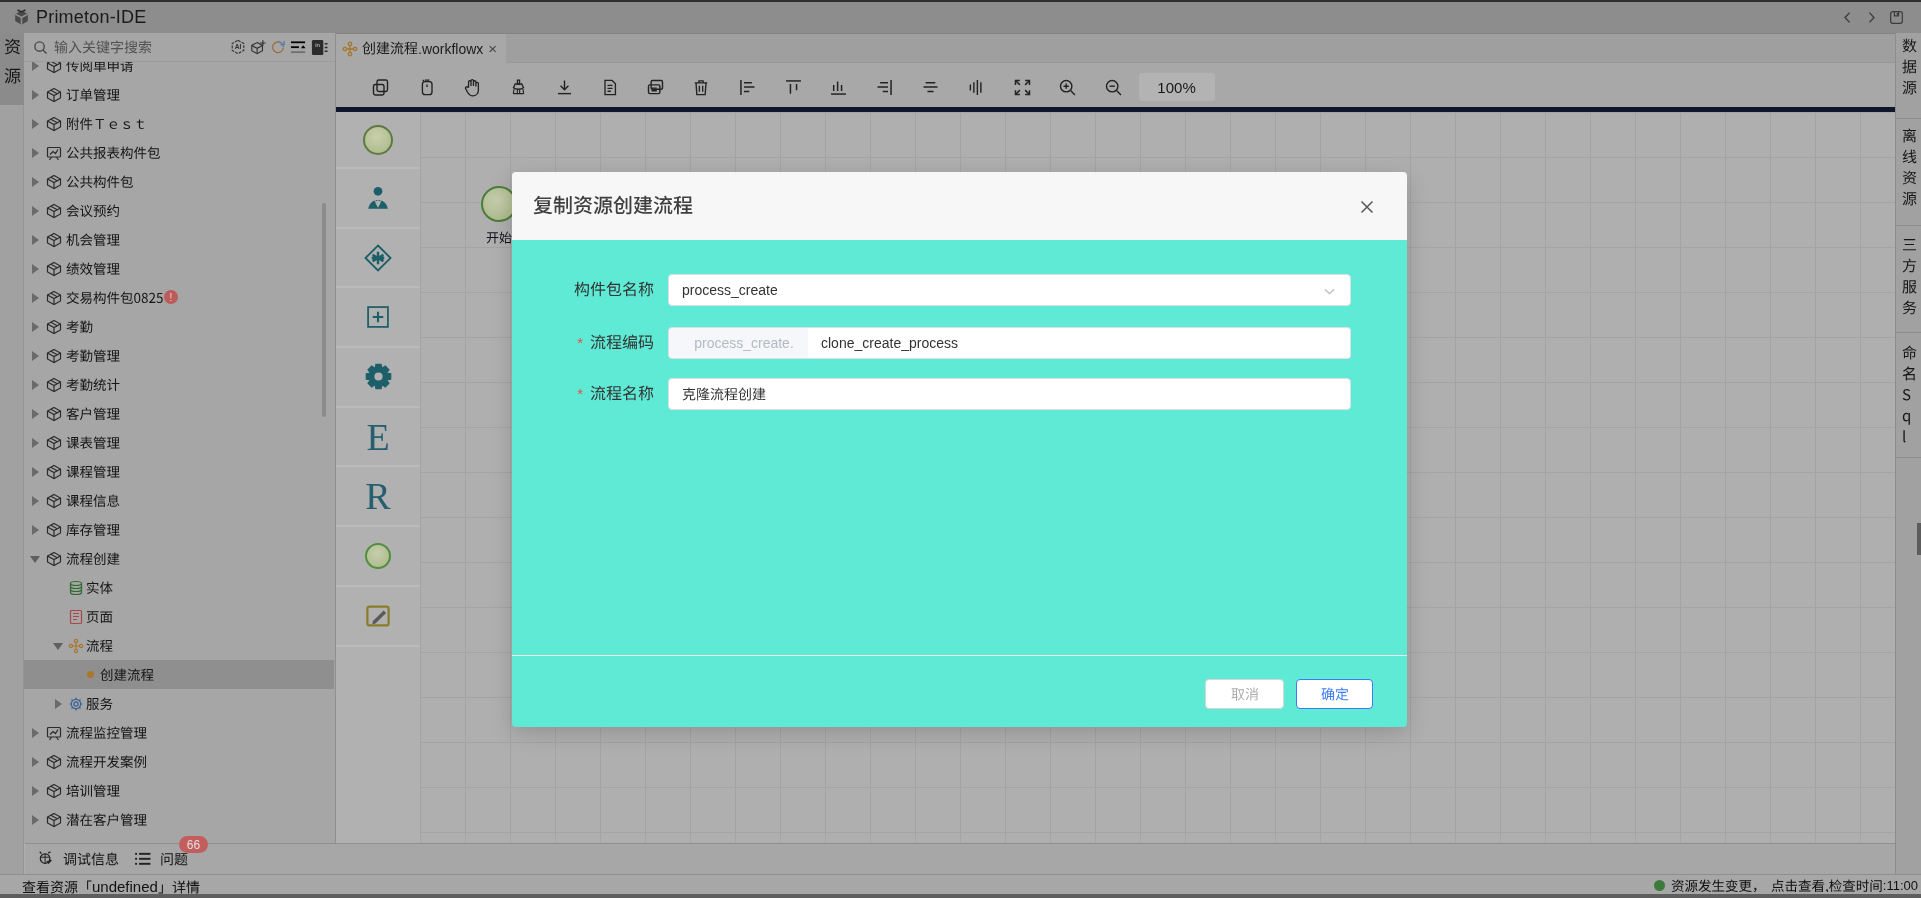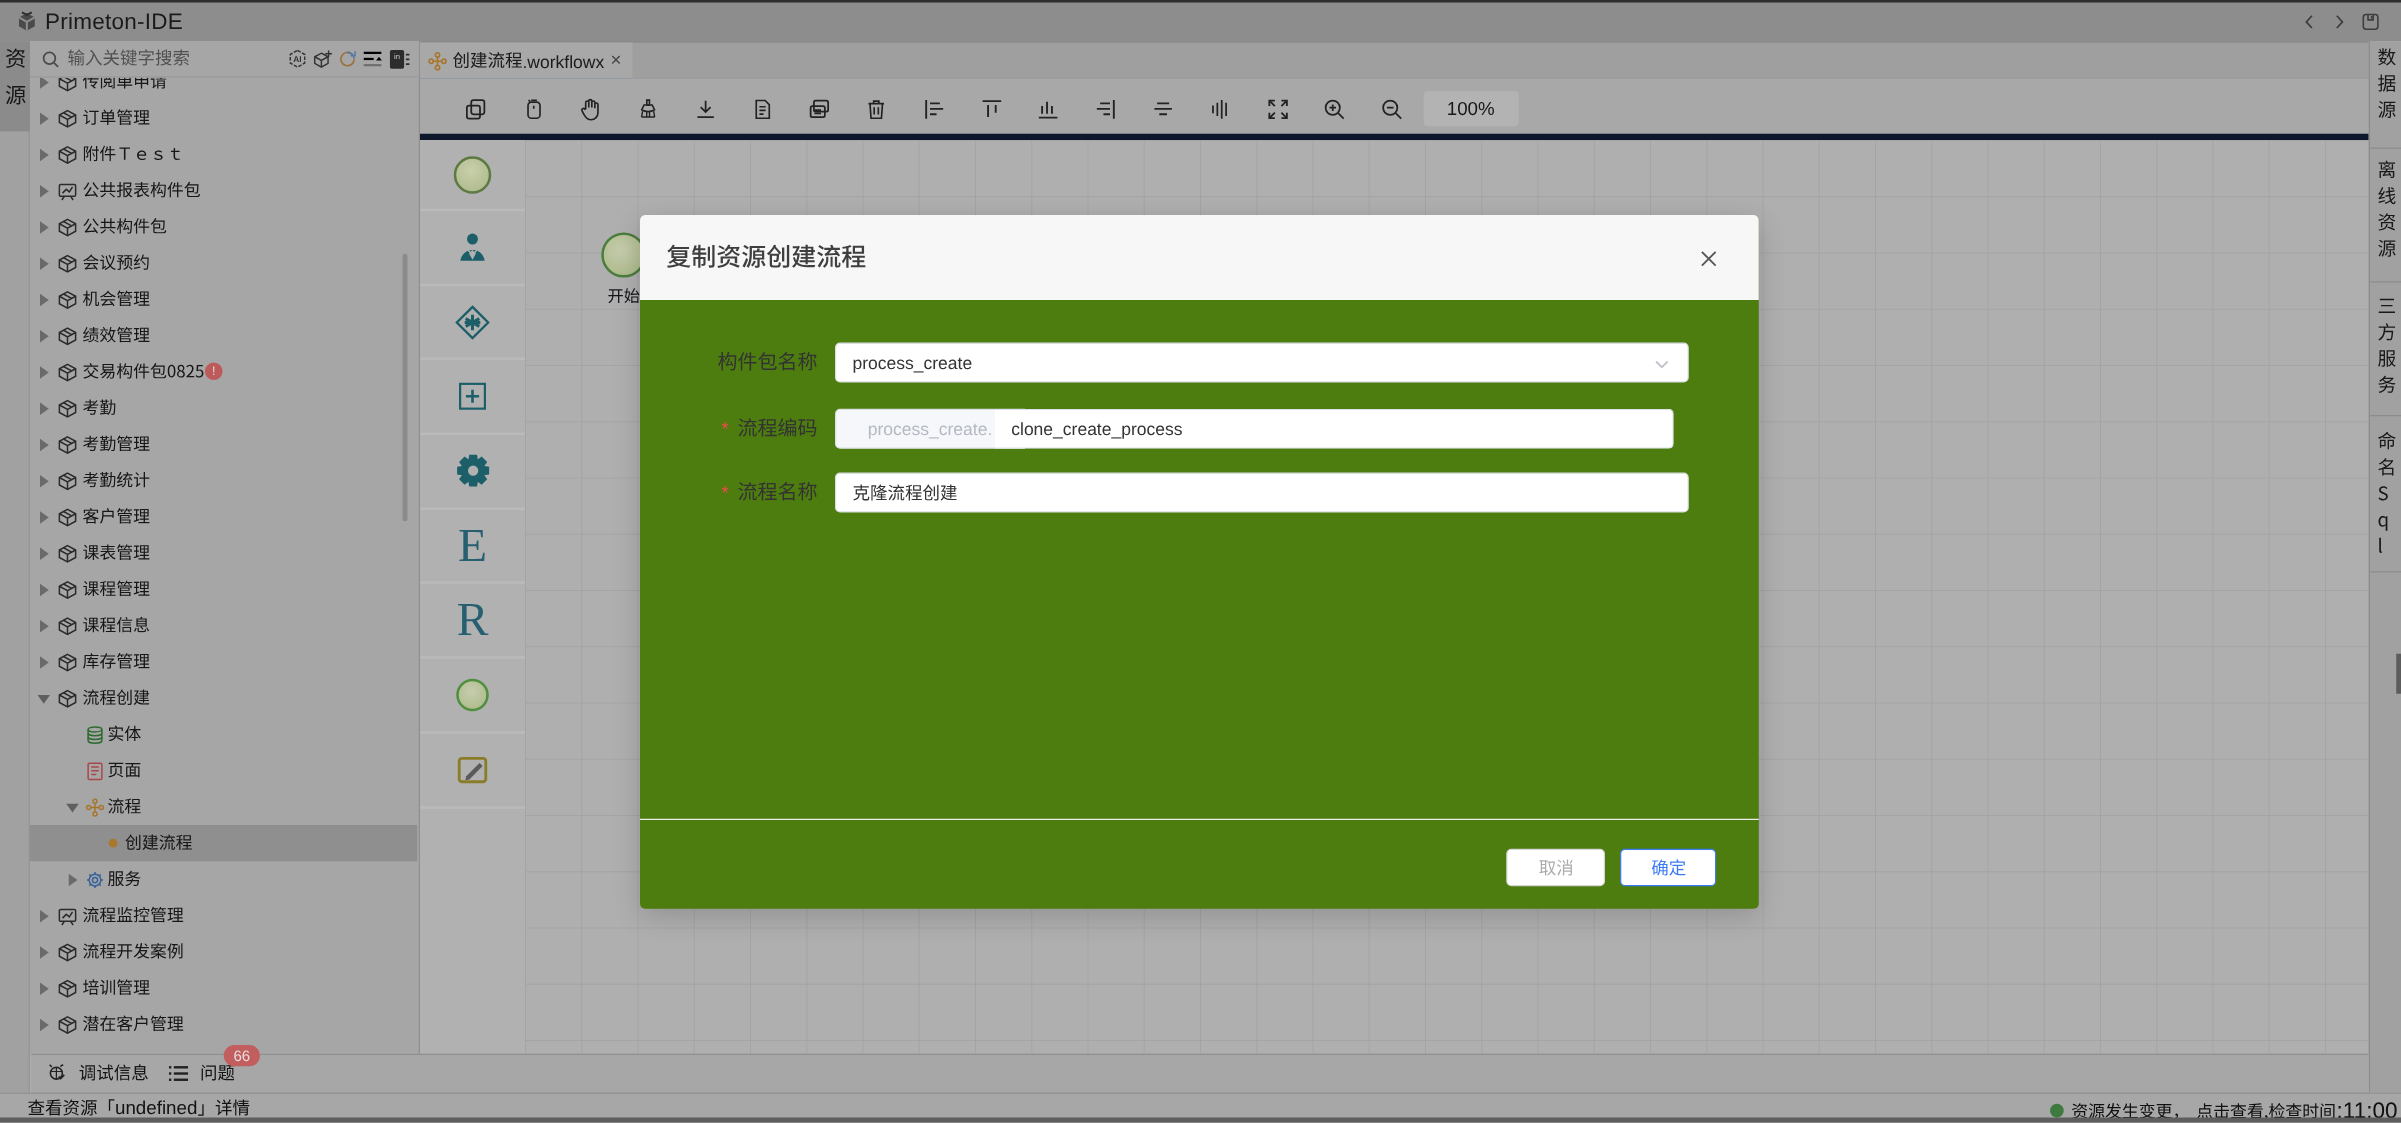--- a/index.html
+++ b/index.html
@@ -50,21 +50,21 @@
 #rthumb{left:1917px;top:523px;width:4px;height:32px;background:#5c5c5c;z-index:2}
 
 #bottomtabs{left:25px;top:843px;width:1870px;height:31px;background:#a7a7a7;border-top:1px solid #8f8f8f;display:flex;align-items:center;color:#161616}
 #badge66{left:179px;top:836px;width:29px;height:17px;background:#c25e5e;border-radius:9px;color:#e8dede;font-size:12px;display:flex;align-items:center;justify-content:center;z-index:3}
 #statusbar{left:0;top:874px;width:1921px;height:24px;background:#a7a7a7;border-top:1px solid #8f8f8f;color:#121212}
 #statusbar .dark{position:absolute;left:0;bottom:0;width:1921px;height:4px;background:#5e5e5e}
 #stright{position:absolute;right:3px;top:3px;display:flex;align-items:center;color:#111}
 .gdot{width:11px;height:11px;border-radius:50%;background:#3d7a3d;margin-right:6px}
 
 #mask{left:0;top:0;width:1921px;height:898px;background:transparent}
-#modal{left:512px;top:172px;width:895px;height:555px;background:#4d7c0f;border-radius:4px;box-shadow:0 6px 22px rgba(0,0,0,0.16);z-index:10}
+#modal{left:512px;top:172px;width:895px;height:555px;background:#5eead4;border-radius:4px;box-shadow:0 6px 22px rgba(0,0,0,0.16);z-index:10}
 #mhead{position:absolute;left:0;top:0;width:100%;height:68px;background:#f7f7f7;border-radius:4px 4px 0 0;display:flex;align-items:center;color:#3f3f3f}
 #mclose{position:absolute;right:32px;top:27px;color:#575757}
 .mlabel{position:absolute;width:142px;text-align:right;font-size:14px;color:#333;line-height:32px}
 .req:before{content:"*";color:#ef4b4b;margin-right:7px;font-size:15px}
 .minput{position:absolute;height:32px;border:1px solid #dcdfe6;border-radius:4px;background:#fff;font-size:14px;color:#333;display:flex;align-items:center;padding-left:13px}
 .maddon{position:absolute;height:32px;border:1px solid #dcdfe6;border-radius:4px 0 0 4px;background:#f5f7fa;color:#b4b9c2;font-size:14px;display:flex;align-items:center;justify-content:center}
 #mfootline{position:absolute;left:0;top:483px;width:100%;border-top:1px solid #ececec}
 .mbtn{position:absolute;top:507px;height:30px;border-radius:4px;background:#fff;display:flex;align-items:center;justify-content:center;font-size:14px}
 #btncancel{left:693px;width:79px;border:1px solid #d6d6d6;color:#ababab}
 #btnok{left:784px;width:77px;border:1px solid #3b7bf6;color:#3b7bf6}
@@ -929,21 +929,21 @@
         <use href="#gR70B9"></use>
         <use href="#gR51FB" x="1000"></use>
         <use href="#gR67E5" x="2000"></use>
         <use href="#gR770B" x="3000"></use>
         <use href="#gR2C" x="4000"></use>
         <use href="#gR68C0" x="4278"></use>
         <use href="#gR67E5" x="5278"></use>
         <use href="#gR65F6" x="6278"></use>
         <use href="#gR95F4" x="7278"></use>
       </svg>
-      <span style="font-size:18px">:11:00</span>
+      <span style="font-size:13px">:11:00</span>
     </span>
  <span class="dark"></span>
 </div>
 <div class="ab" id="mask"></div>
 <div class="ab" id="modal">
  <div id="mhead">
       <span style="margin-left:21px"><svg class="t" style="vertical-align:-2.4px" width="160.0" height="20" viewBox="0 0 8000 1000">
           <use href="#gM590D"></use>
           <use href="#gM5236" x="1000"></use>
           <use href="#gM8D44" x="2000"></use>
@@ -969,21 +969,21 @@
         <path d="M2 4.5 7 9.5l5-5"></path>
       </svg>
  </div>
  <div class="mlabel req" style="left:0px;top:155px"><svg class="t" style="vertical-align:-1.9px" width="64.0" height="16" viewBox="0 0 4000 1000">
         <use href="#gR6D41"></use>
         <use href="#gR7A0B" x="1000"></use>
         <use href="#gR7F16" x="2000"></use>
         <use href="#gR7801" x="3000"></use>
       </svg></div>
  <div class="maddon" style="left:156px;top:155px;width:152px">process_create.</div>
- <div class="minput" style="left:284px;top:155px;width:543px;border-radius:0 4px 4px 0;border-left:none">clone_create_process</div>
+ <div class="minput" style="left:296px;top:155px;width:543px;border-radius:0 4px 4px 0;border-left:none">clone_create_process</div>
  <div class="mlabel req" style="left:0px;top:206px"><svg class="t" style="vertical-align:-1.9px" width="64.0" height="16" viewBox="0 0 4000 1000">
         <use href="#gR6D41"></use>
         <use href="#gR7A0B" x="1000"></use>
         <use href="#gR540D" x="2000"></use>
         <use href="#gR79F0" x="3000"></use>
       </svg></div>
  <div class="minput" style="left:156px;top:206px;width:683px">
       <svg class="t" style="vertical-align:-1.7px" width="84.0" height="14" viewBox="0 0 6000 1000">
         <use href="#gR514B"></use>
         <use href="#gR9686" x="1000"></use>

